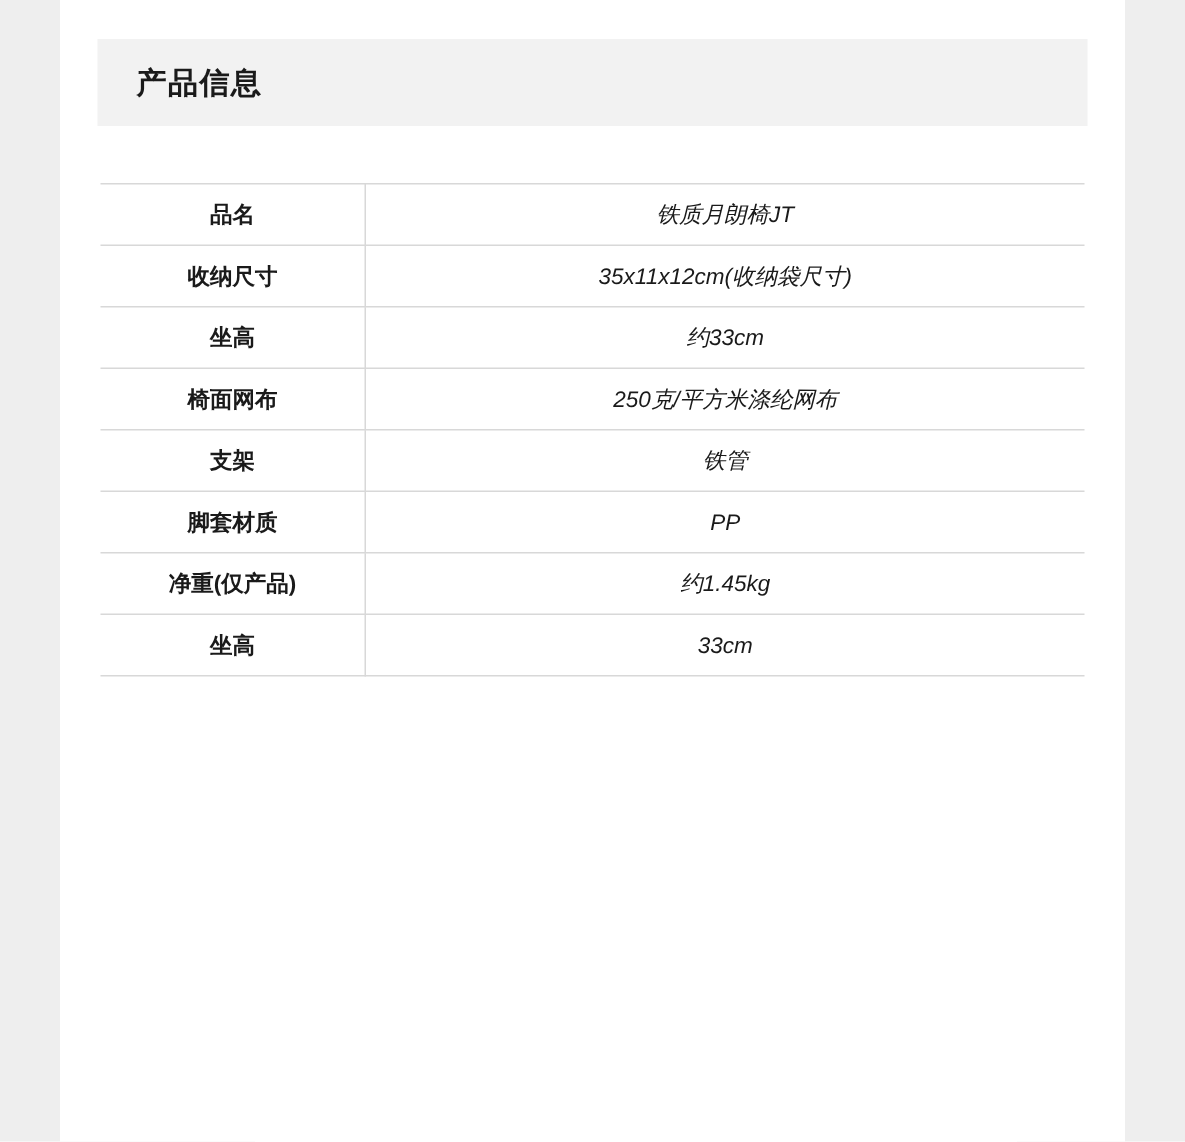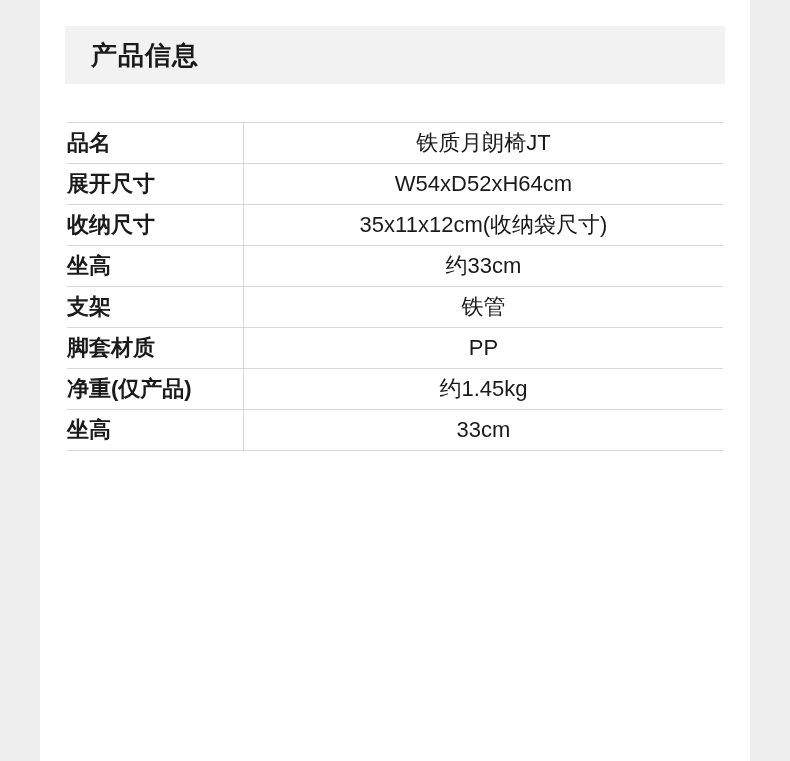--- a/index.html
+++ b/index.html
@@ -22,82 +22,84 @@
     background: #ffffff;
   }
   .title-bar {
     margin: 26px 25px 0 25px;
     height: 58px;
     background: #f2f2f2;
     display: flex;
     align-items: center;
   }
   .title-text {
-    font-size: 26px;
+    font-size: 20px;
     font-weight: bold;
     color: #1a1a1a;
     margin-left: 26px;
     letter-spacing: 1px;
   }
   .spec-table {
     margin: 38px 27px 0 27px;
     width: 656px;
     border-collapse: collapse;
     table-layout: fixed;
   }
   .spec-table tr {
     height: 41px;
   }
   .spec-table td {
     border-bottom: 1px solid #d8d8d8;
-    font-size: 22px;
+    font-size: 15px;
     color: #1a1a1a;
     padding: 0;
+    text-align: center;
   }
   .spec-table tr:first-child td {
     border-top: 1px solid #d8d8d8;
   }
   .cell-label {
     width: 176px;
     padding-left: 10px;
     font-weight: bold;
     border-right: 1px solid #d8d8d8;
     text-align: left;
   }
   .cell-value {
     text-align: center;
     font-weight: normal;
+    font-style: italic;
   }
 </style>
 </head>
 <body>
 
 <div class="page">
 
   <div class="title-bar">
     <div class="title-text">产品信息</div>
   </div>
 
   <table class="spec-table">
     <tbody>
       <tr>
         <td class="cell-label">品名</td>
         <td class="cell-value">铁质月朗椅JT</td>
       </tr>
       <tr>
-        <td class="cell-label">展开尺寸</td>
-        <td class="cell-value">W54xD52xH64cm</td>
-      </tr>
-      <tr>
         <td class="cell-label">收纳尺寸</td>
         <td class="cell-value">35x11x12cm(收纳袋尺寸)</td>
       </tr>
       <tr>
         <td class="cell-label">坐高</td>
         <td class="cell-value">约33cm</td>
+      </tr>
+      <tr>
+        <td class="cell-label">椅面网布</td>
+        <td class="cell-value">250克/平方米涤纶网布</td>
       </tr>
       <tr>
         <td class="cell-label">支架</td>
         <td class="cell-value">铁管</td>
       </tr>
       <tr>
         <td class="cell-label">脚套材质</td>
         <td class="cell-value">PP</td>
       </tr>
       <tr>

